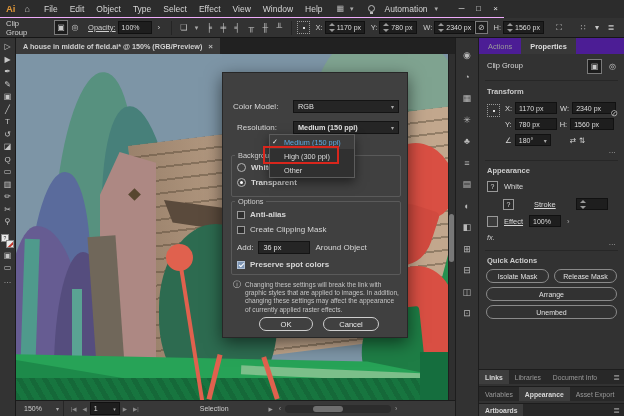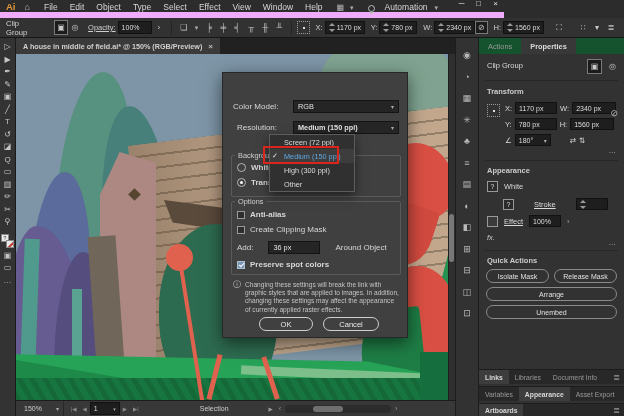--- a/index.html
+++ b/index.html
@@ -2,21 +2,21 @@
 <html><head>
 <meta charset="utf-8">
 <style>
   *{box-sizing:border-box;margin:0;padding:0}
   html,body{width:624px;height:416px;overflow:hidden}
   body{font-family:"Liberation Sans",sans-serif;background:#262626;color:#d8d8d8}
   .app{position:relative;width:624px;height:416px;background:#2c2c2c}
 
   
   .menubar{position:absolute;left:0;top:0;width:504px;height:18px;background:#2c2c2c;
-    border-bottom:6px solid #f0abfc;display:flex;align-items:flex-end;font-size:8.5px;color:#d6d6d6}
+    border-bottom:1px solid #f0abfc;display:flex;align-items:center;font-size:8.5px;color:#d6d6d6}
   .logo{color:#de9638;font-weight:bold;font-size:9.5px;padding:0 7px 0 6px}
   .home-ic{font-size:9px;padding:0 8px 0 2px;color:#cfcfcf}
   .menu-item{padding:0 6px;white-space:nowrap}
   .ws-ic{padding:0 2px 0 8px;color:#bbb;font-size:8px}
   .chev{font-size:7px;color:#aaa;padding:0 4px}
   .bulb{width:7px;height:7px;border:1px solid #bbb;border-radius:50%;position:relative;margin:0 6px 0 10px}
   .bulb::after{content:"";position:absolute;left:1px;bottom:-3px;width:3px;height:2px;background:#bbb}
   .autom{padding:0 3px 0 4px}
   .search-box{display:flex;align-items:center;gap:4px;background:#3a3a3a;border:1px solid #242424;
     border-radius:2px;height:13px;padding:0 5px;margin-left:10px;width:92px}
@@ -89,21 +89,21 @@
     line-height:8.2px;color:#c3c3c3}
   .pill{position:absolute;height:14px;border:1px solid #cfcfcf;border-radius:8px;background:transparent;
     color:#e8e8e8;font-size:7.6px;display:flex;align-items:center;justify-content:center}
 
   
   .strip{position:absolute;left:455px;top:38px;width:24px;height:378px;background:#323232;
     border-left:1px solid #1d1d1d;border-right:1px solid #1d1d1d;display:flex;flex-direction:column;
     align-items:center;padding-top:12px}
   .strip span{height:21.5px;font-size:9px;color:#b9b9b9}
   .rpanel{position:absolute;left:479px;top:38px;width:145px;height:378px;background:#323232;font-size:7.5px}
-  .rtabs{height:16px;background:#14532d;display:flex}
+  .rtabs{height:16px;background:#4c1d95;display:flex}
   .rtab{padding:0 9px;display:flex;align-items:center;font-size:7.4px;color:#9a9a9a}
   .rtab.active{background:#383838;color:#dcdcdc;font-weight:bold}
   .rp-row{position:absolute;display:flex;align-items:center}
   .rp-h{color:#cccccc;font-weight:bold}
   .rfld{background:#1e1e1e;border:1px solid #111;height:12px;display:flex;align-items:center;
     padding:0 3px;font-size:7px;color:#ddd;justify-content:space-between}
   .qbtn{position:absolute;height:14px;border:1px solid #8a8a8a;border-radius:7px;display:flex;
     align-items:center;justify-content:center;font-size:7px;color:#e0e0e0}
   .btab-row{position:absolute;left:0;width:145px;height:15px;background:#282828;display:flex;align-items:stretch;border-top:1px solid #1d1d1d}
   .btab{padding:0 6px;display:flex;align-items:center;font-size:6.8px;color:#9a9a9a;white-space:nowrap}
@@ -296,21 +296,21 @@
     <div class="grp" style="left:8px;top:128px;width:170px;height:74px"></div>
     <span class="grp-label" style="left:12px;top:124px">Options</span>
     <div class="drow" style="left:14px;top:137px;gap:5px">
       <span class="cb"></span>
       <span style="font-weight:bold">Anti-alias</span>
     </div>
     <div class="drow" style="left:14px;top:152px;gap:5px">
       <span class="cb"></span>
       <span style="font-weight:normal">Create Clipping Mask</span>
     </div>
-    <div class="drow" style="left:14px;top:168px;gap:15px">
+    <div class="drow" style="left:14px;top:168px;gap:5px">
       <span>Add:</span>
       <span class="dd" style="width:52px">
           <span>36 px</span>
         </span>
       <span>Around Object</span>
     </div>
     <div class="drow" style="left:14px;top:187px;gap:5px">
       <span class="cb on"></span>
       <span style="font-weight:bold">Preserve spot colors</span>
     </div>
@@ -321,23 +321,20 @@
     </div>
 
     <div class="pill" style="left:36px;top:244px;width:54px">
       <span>OK</span>
     </div>
     <div class="pill" style="left:100px;top:244px;width:56px">
       <span>Cancel</span>
     </div>
 
     <div class="dmenu">
-      <div class="dmi">
-          <span>Screen (72 ppi)</span>
-        </div>
       <div class="dmi sel">
         <span class="ck">✓</span>
         <span>Medium (150 ppi)</span>
       </div>
       <div class="dmi">
           <span>High (300 ppi)</span>
         </div>
       <div class="dmi">
           <span>Other</span>
         </div>

